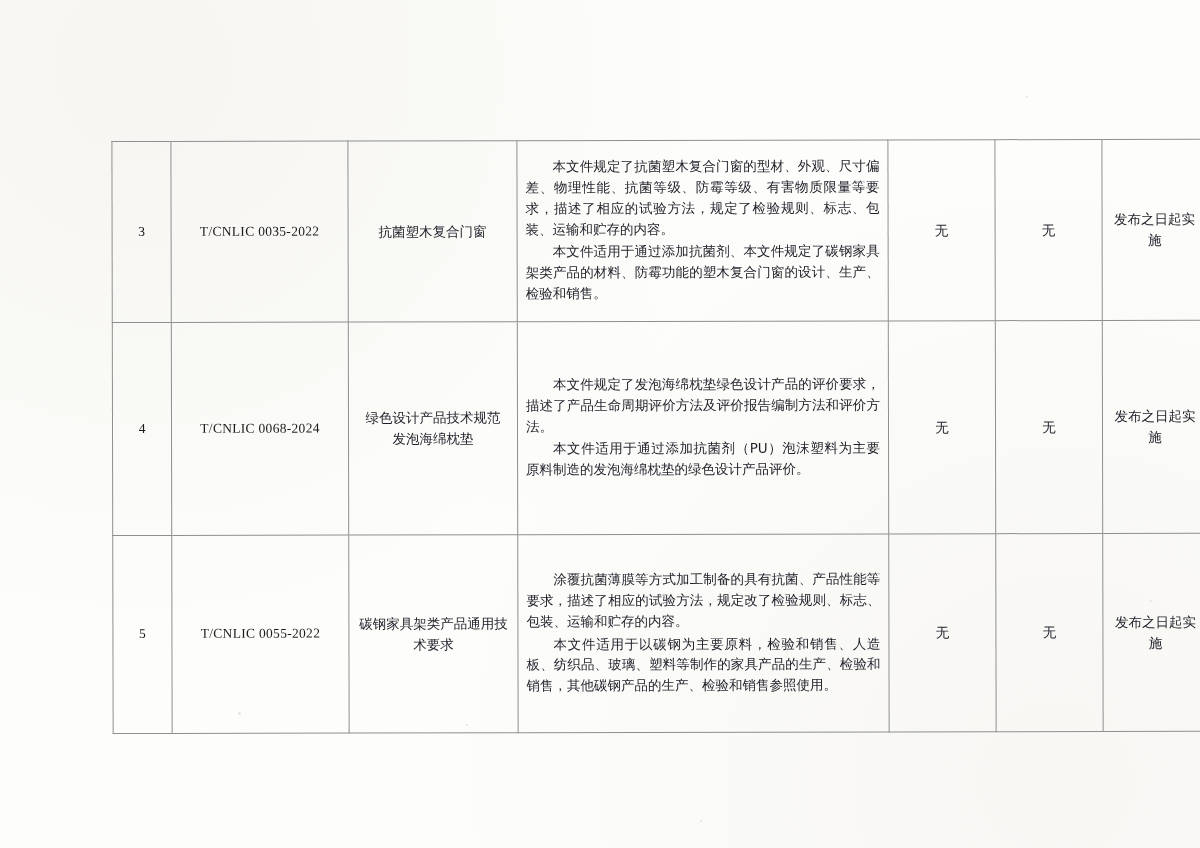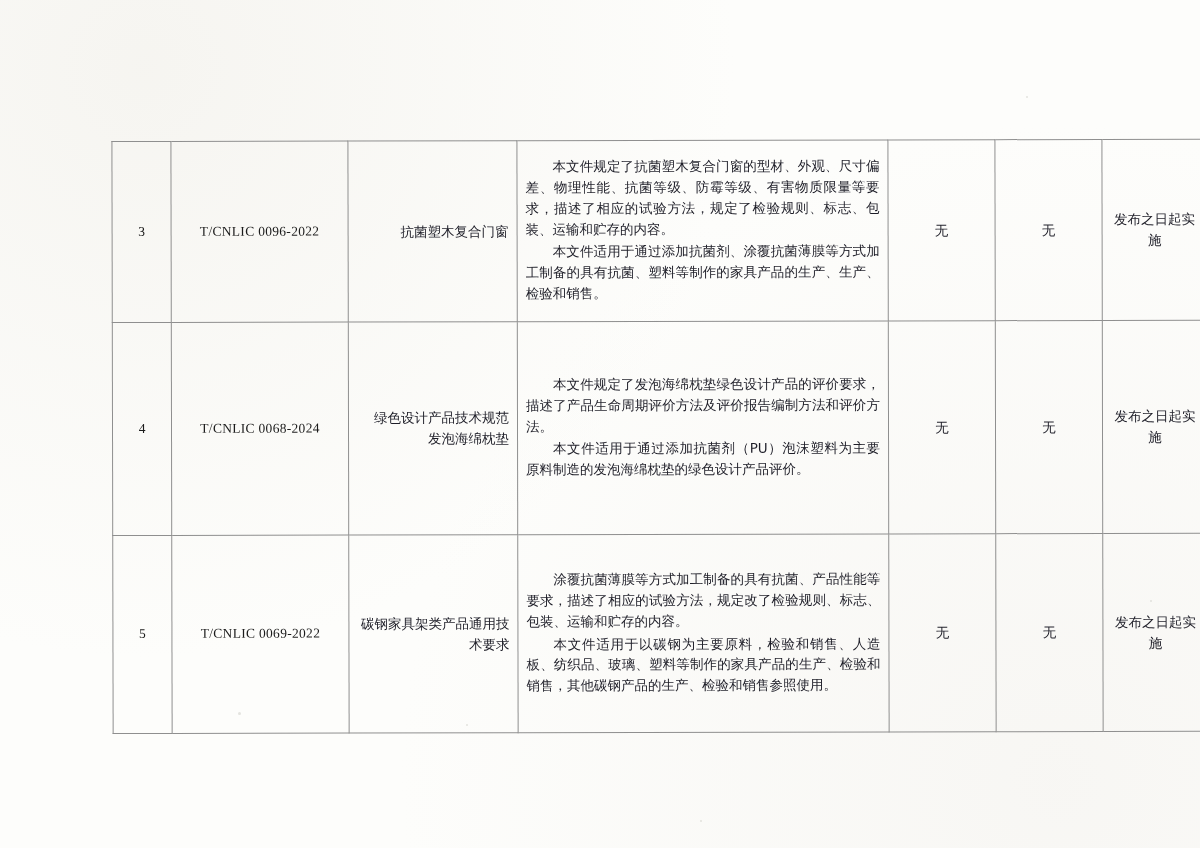--- a/index.html
+++ b/index.html
@@ -42,21 +42,21 @@
   }
   .doc-table td {
     border: 1px solid #8f8f8f;
     vertical-align: middle;
     padding: 6px 8px;
     font-size: 13.5px;
     line-height: 1.55;
   }
   .col-no      { width: 42px;  text-align: center; }
   .col-code    { width: 160px; text-align: center; letter-spacing: .3px; }
-  .col-name    { width: 152px; text-align: right; }
+  .col-name    { width: 152px; text-align: center; }
   .col-desc    { width: 354px; text-align: justify; }
   .col-a       { width: 90px;  text-align: center; }
   .col-b       { width: 90px;  text-align: center; }
   .col-date    { width: 88px;  text-align: center; }
 
   .cn {
     font-family: "DejaVu Sans", sans-serif;
     font-size: 13.5px;
     color: #1e1e28;
   }
@@ -94,25 +94,25 @@
   <div class="speck" style="left:1026px; top:96px; width:2px; height:2px;"></div>
   <div class="speck" style="left:466px; top:724px; width:2px; height:2px;"></div>
   <div class="speck" style="left:700px; top:820px; width:2px; height:2px;"></div>
   <div class="speck" style="left:1150px; top:600px; width:2px; height:2px;"></div>
 
   <div class="skew-wrap">
     <table class="doc-table">
       <tbody>
         <tr class="row-3">
           <td class="col-no code-cell">3</td>
-          <td class="col-code code-cell">T/CNLIC  0096-2022</td>
+          <td class="col-code code-cell">T/CNLIC  0035-2022</td>
           <td class="col-name cn name-cell">抗菌塑木复合门窗</td>
           <td class="col-desc cn desc">
             <p>本文件规定了抗菌塑木复合门窗的型材、外观、尺寸偏差、物理性能、抗菌等级、防霉等级、有害物质限量等要求，描述了相应的试验方法，规定了检验规则、标志、包装、运输和贮存的内容。</p>
-            <p>本文件适用于通过添加抗菌剂、涂覆抗菌薄膜等方式加工制备的具有抗菌、塑料等制作的家具产品的生产、生产、检验和销售。</p>
+            <p>本文件适用于通过添加抗菌剂、本文件规定了碳钢家具架类产品的材料、防霉功能的塑木复合门窗的设计、生产、检验和销售。</p>
           </td>
           <td class="col-a cn">无</td>
           <td class="col-b cn">无</td>
           <td class="col-date cn date-cell">发布之日起实施</td>
         </tr>
 
         <tr class="row-4">
           <td class="col-no code-cell">4</td>
           <td class="col-code code-cell">T/CNLIC  0068-2024</td>
           <td class="col-name cn name-cell">绿色设计产品技术规范  发泡海绵枕垫</td>
@@ -120,21 +120,21 @@
             <p>本文件规定了发泡海绵枕垫绿色设计产品的评价要求，描述了产品生命周期评价方法及评价报告编制方法和评价方法。</p>
             <p>本文件适用于通过添加抗菌剂（PU）泡沫塑料为主要原料制造的发泡海绵枕垫的绿色设计产品评价。</p>
           </td>
           <td class="col-a cn">无</td>
           <td class="col-b cn">无</td>
           <td class="col-date cn date-cell">发布之日起实施</td>
         </tr>
 
         <tr class="row-5">
           <td class="col-no code-cell">5</td>
-          <td class="col-code code-cell">T/CNLIC  0069-2022</td>
+          <td class="col-code code-cell">T/CNLIC  0055-2022</td>
           <td class="col-name cn name-cell">碳钢家具架类产品通用技术要求</td>
           <td class="col-desc cn desc">
             <p>涂覆抗菌薄膜等方式加工制备的具有抗菌、产品性能等要求，描述了相应的试验方法，规定改了检验规则、标志、包装、运输和贮存的内容。</p>
             <p>本文件适用于以碳钢为主要原料，检验和销售、人造板、纺织品、玻璃、塑料等制作的家具产品的生产、检验和销售，其他碳钢产品的生产、检验和销售参照使用。</p>
           </td>
           <td class="col-a cn">无</td>
           <td class="col-b cn">无</td>
           <td class="col-date cn date-cell">发布之日起实施</td>
         </tr>
       </tbody>

